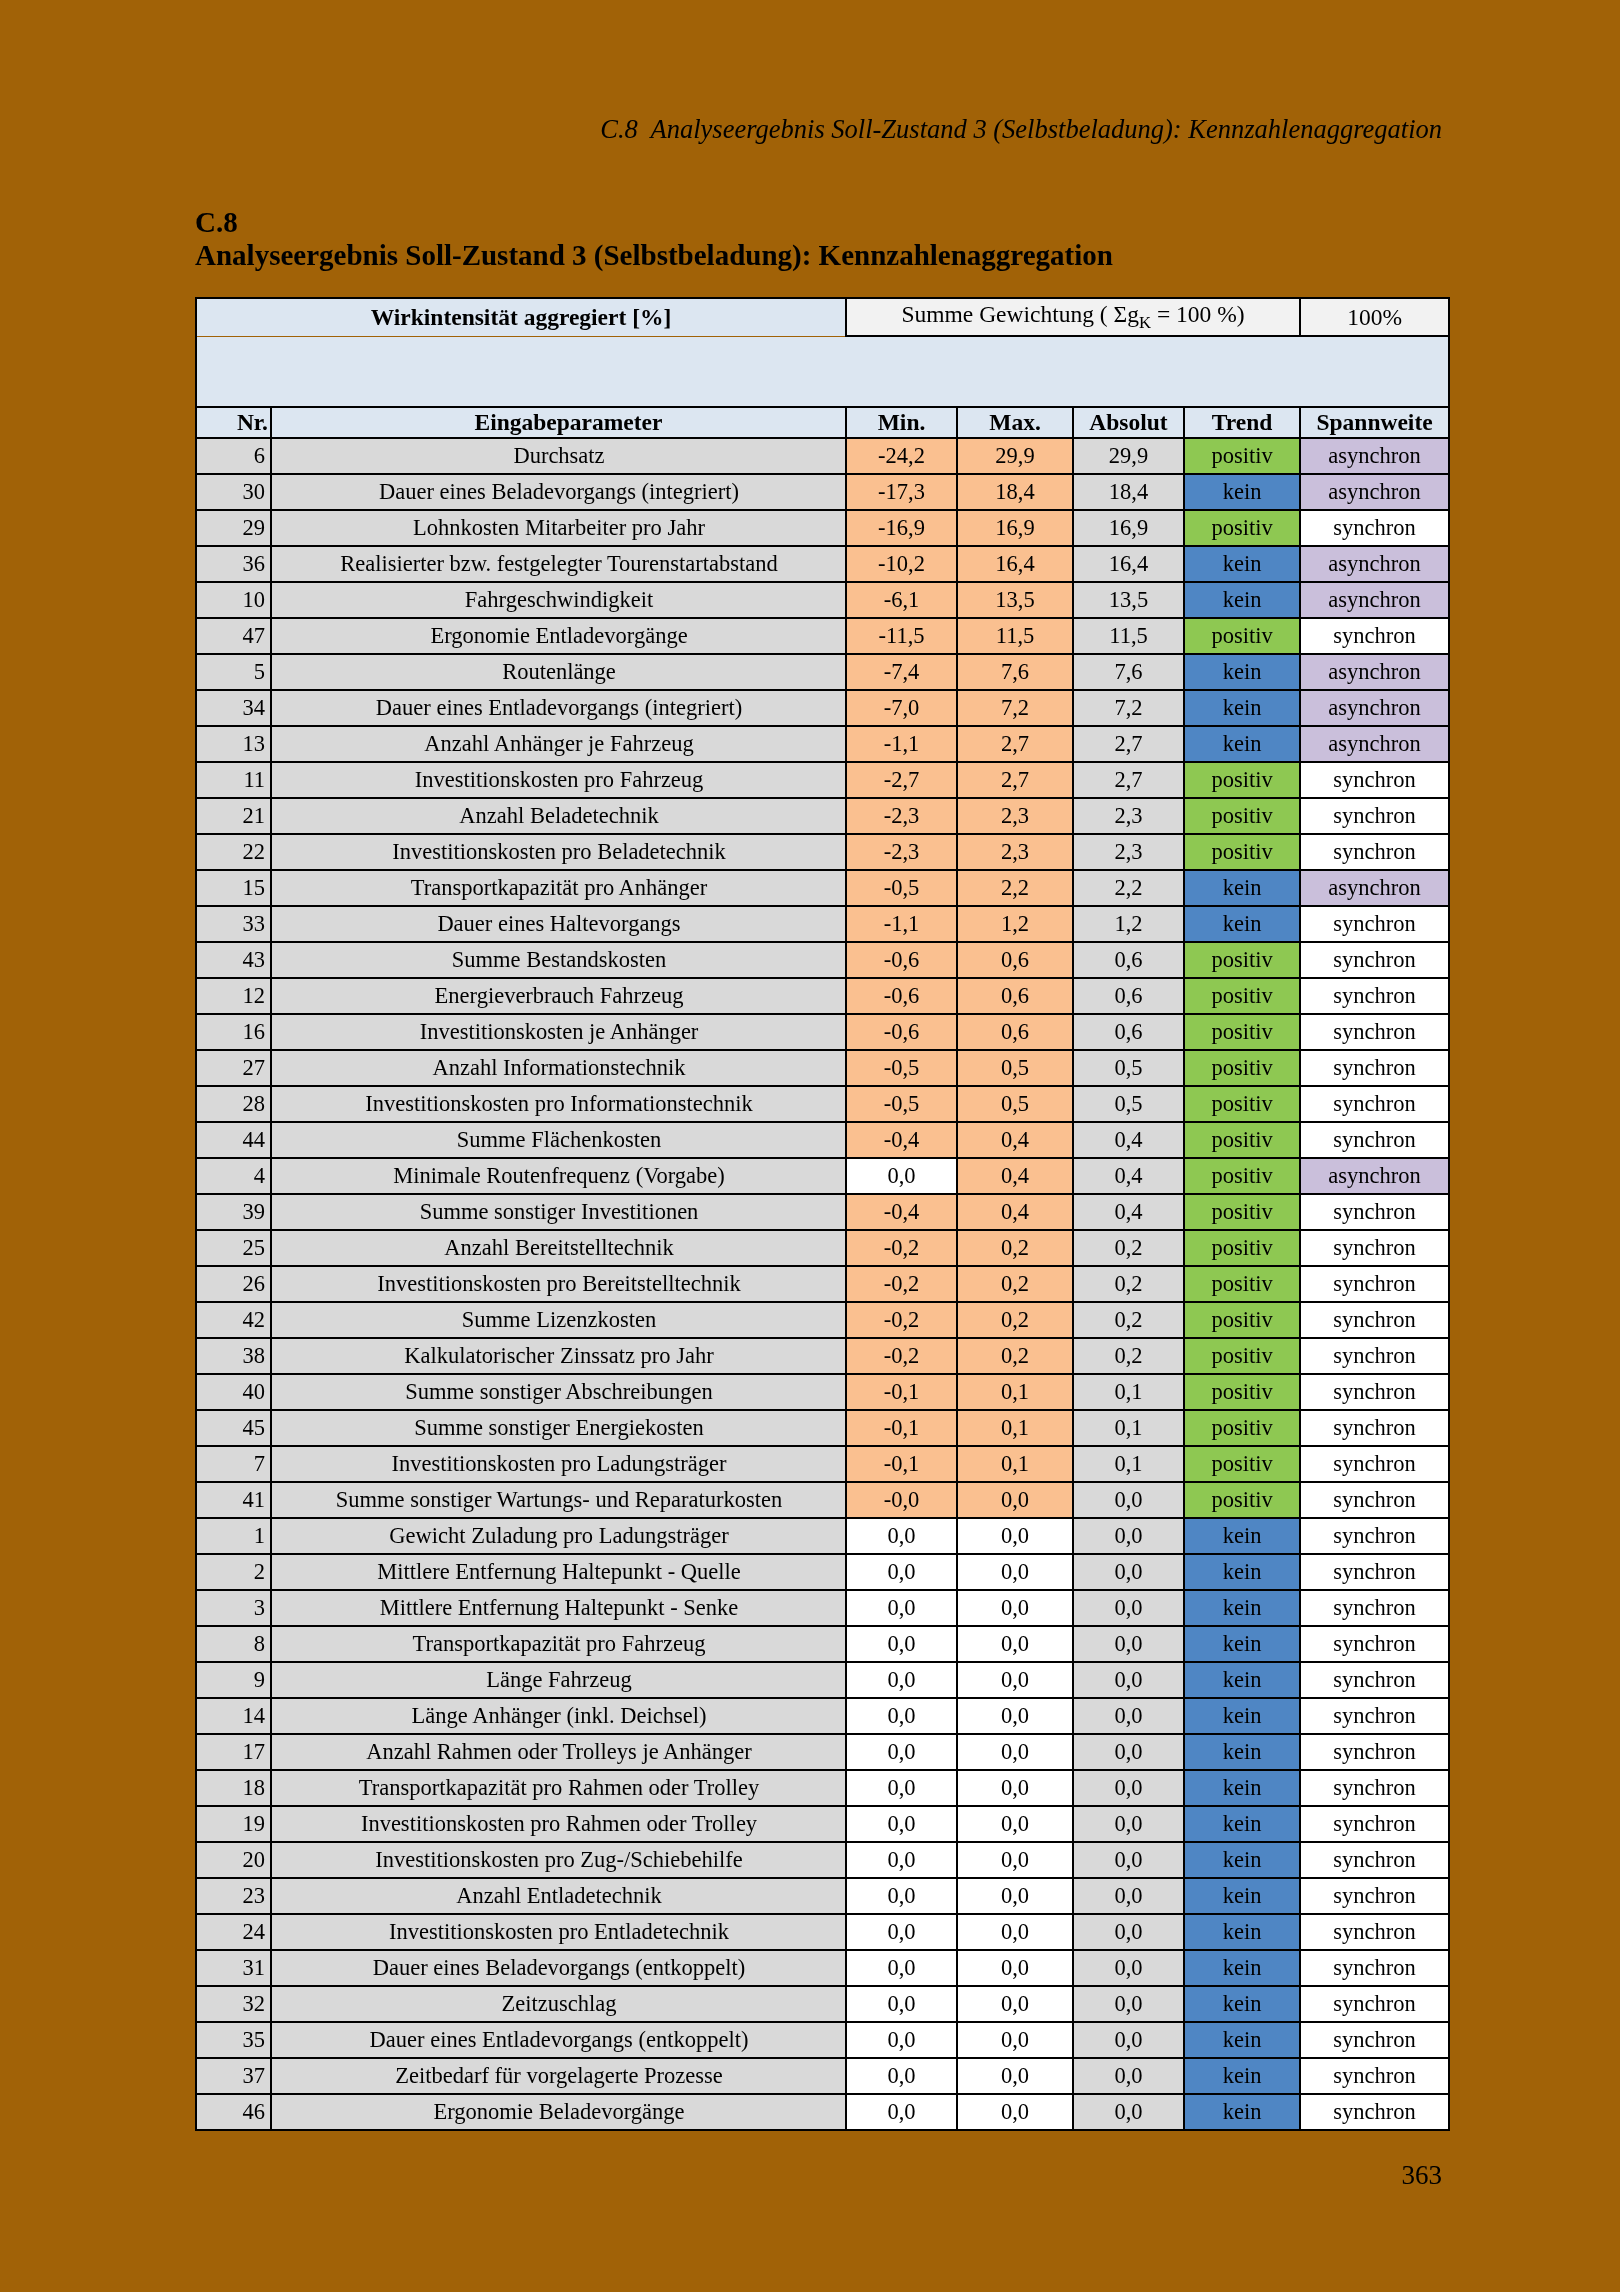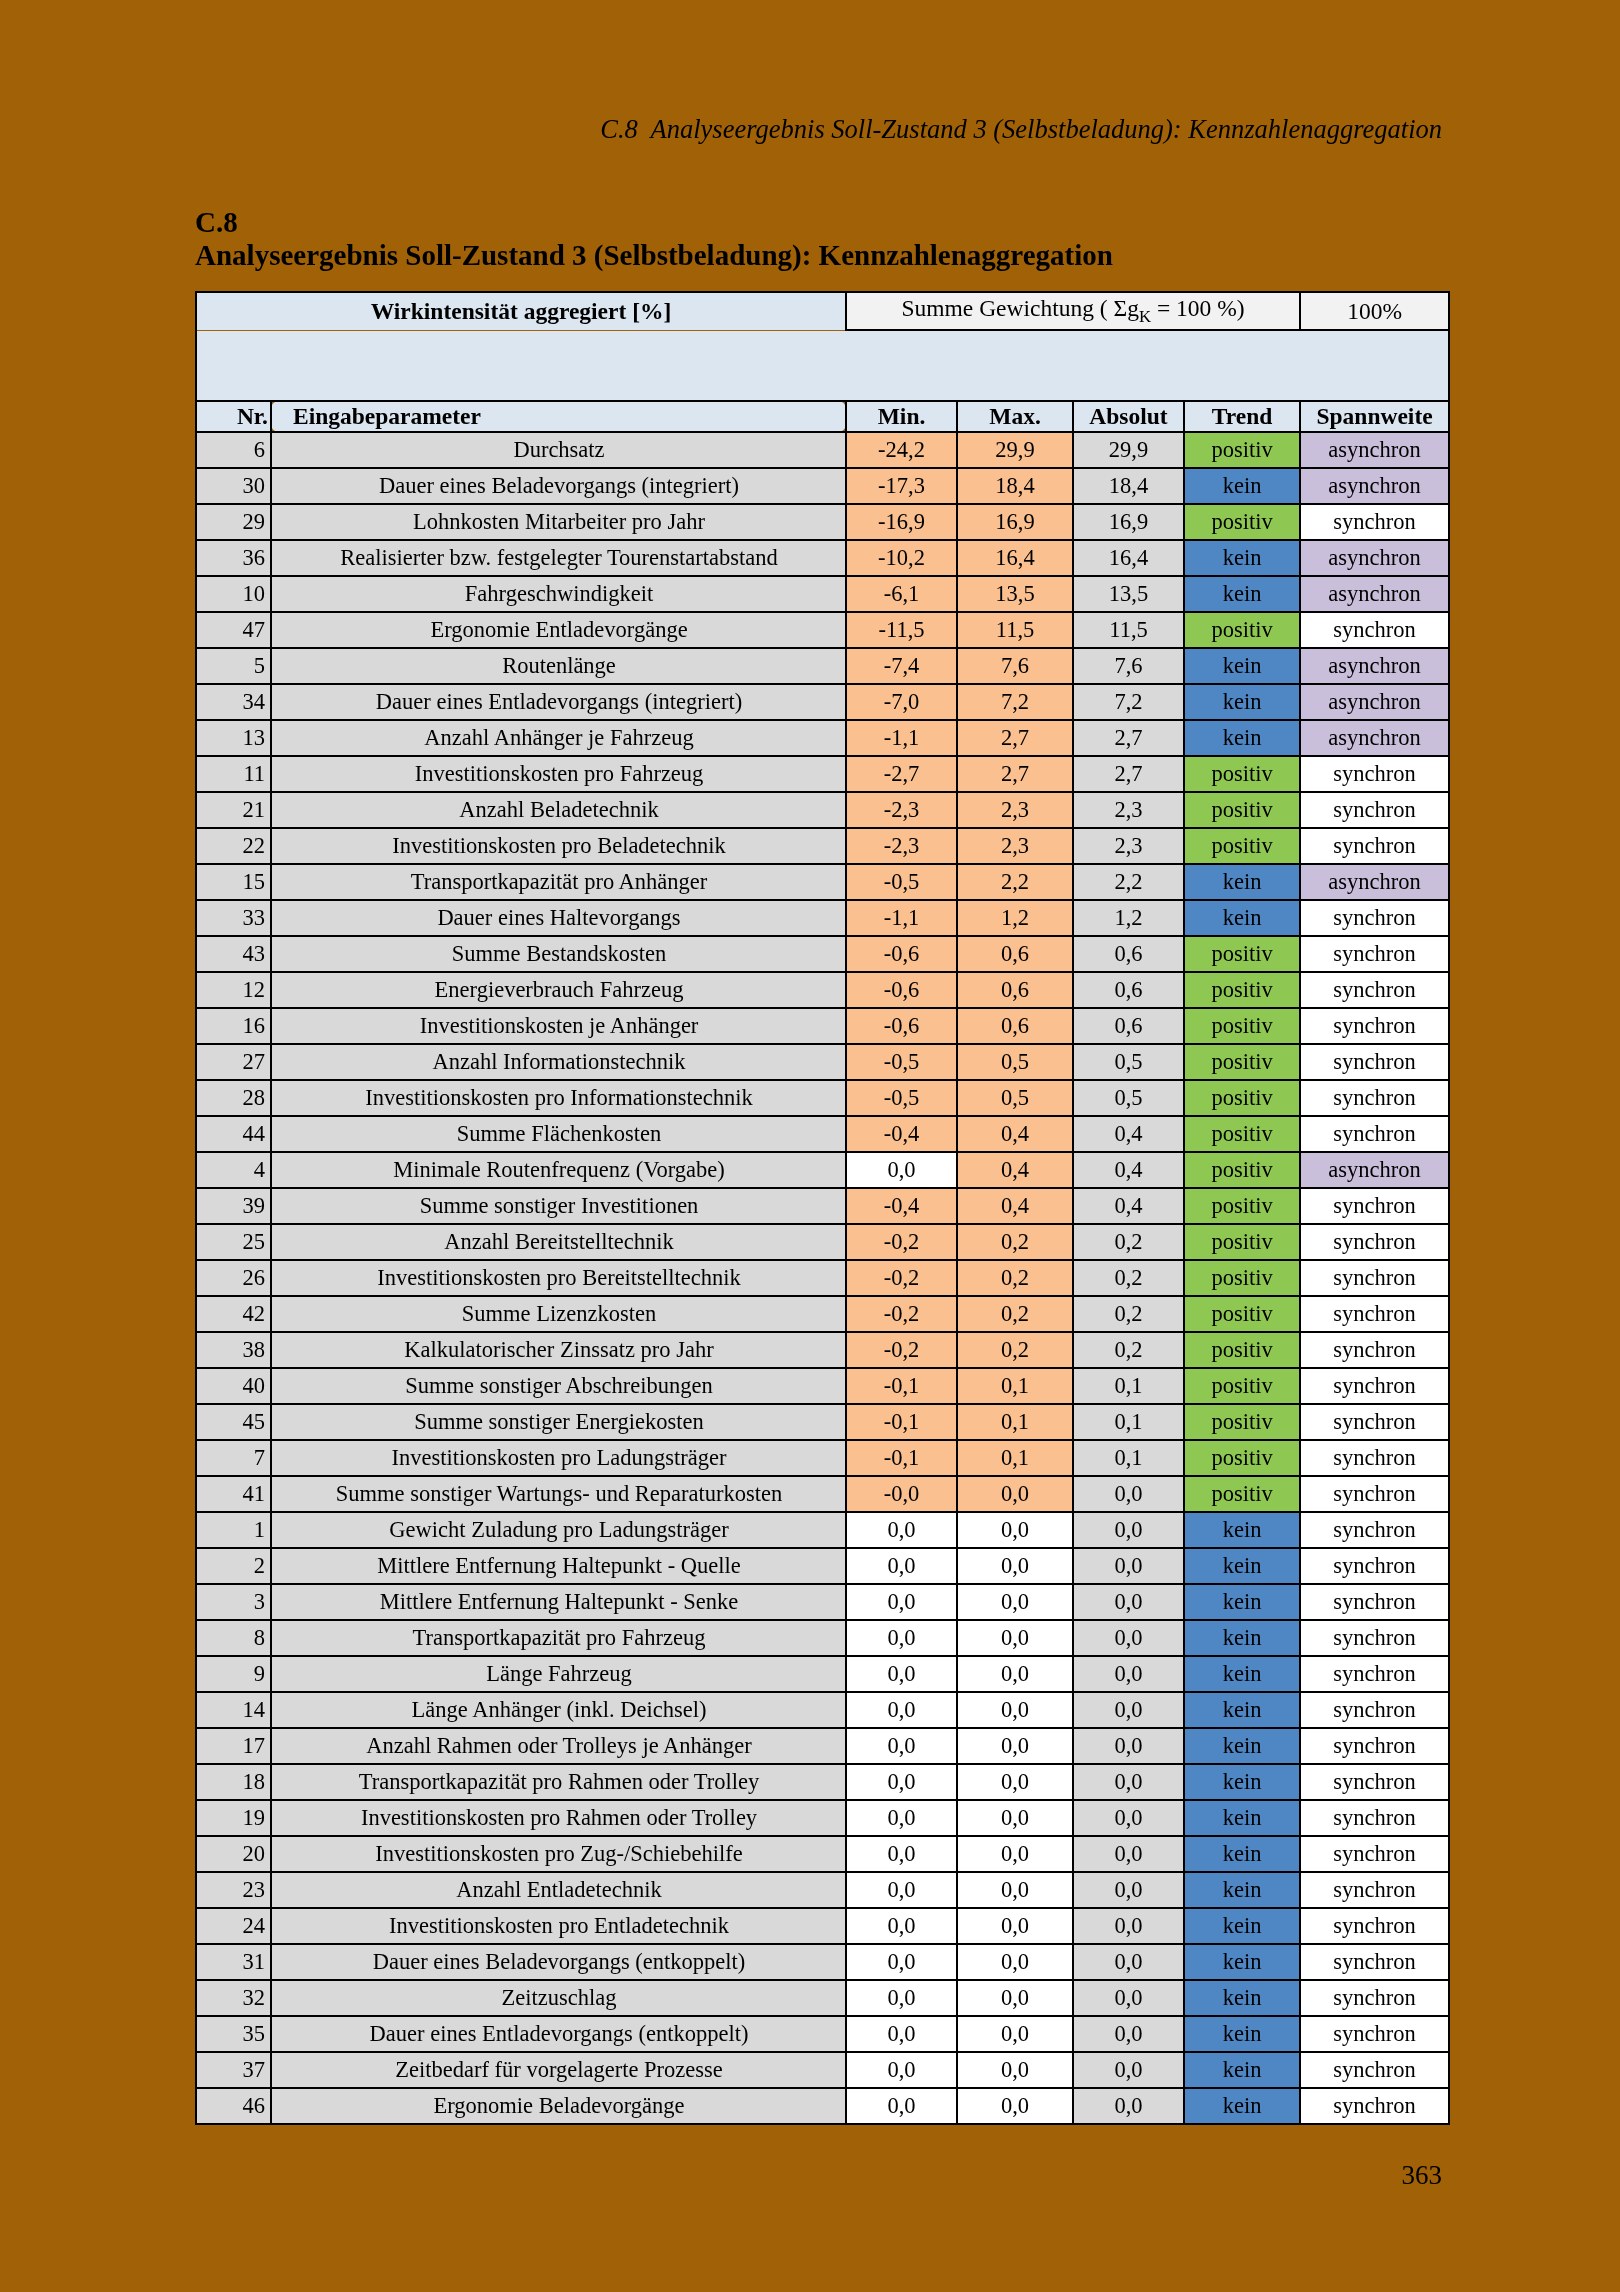--- a/index.html
+++ b/index.html
@@ -9,39 +9,39 @@
   }
   .running-header {
     position:absolute; top:114px; left:195px; width:1247px;
     text-align:right; font-style:italic; font-size:26.5px; white-space:pre;
   }
   .section-heading {
     position:absolute; top:206px; left:195px; width:1247px;
     font-weight:bold; font-size:29px; display:flex;flex-direction:column;
   }
   .section-number { width:115px; flex:0 0 auto; }
-  .table-wrap { position:absolute; left:195px; top:291px; }
+  .table-wrap { position:absolute; left:195px; top:297px; }
   table.main {
     border-collapse:collapse; table-layout:fixed; width:1253px;
     border:2.9px solid #000; font-size:22.5px;
   }
   td { box-sizing:border-box; overflow:hidden; white-space:nowrap; }
   
   td.hblue { background:#dce6f1; border:0; }
   tr.hrow-a td { height:38px; }
   td.title-cell { font-weight:bold; font-size:23.5px; text-align:center; }
   td.box { background:#f2f2f2; border:2.9px solid #000; text-align:center; font-size:23.5px; height:38px; }
   sub.gk { font-size:16.7px; }
   tr.hrow-b td { height:71px; border-bottom:2px solid #000; }
   tr.hrow-c td {
     background:#dce6f1; border:2px solid #000; height:27px;
     font-weight:bold; font-size:23.5px; text-align:center; border-bottom:2.9px solid #000;
   }
   tr.hrow-c td.h-nr { text-align:right; padding-right:2px; }
-  tr.hrow-c td.h-name { text-align:left; padding-left:21px;border-radius:8px; }
+  tr.hrow-c td.h-name { text-align:center; padding-left:21px; }
   
   tr.datarow td { border:2px solid #000; height:36px; text-align:center; }
   tr.datarow.thick td { border-top-width:2.9px; }
   td.c-nr   { background:#d9d9d9; text-align:right !important; padding-right:4.9px; }
   td.c-name { background:#d9d9d9; text-align:right; padding-left:2px; }
   td.c-abs  { background:#d9d9d9; }
   td.bg-orange { background:#fac090; }
   td.bg-white  { background:#ffffff; }
   td.t-positiv { background:#8ec852; }
   td.t-kein    { background:#4f86c4; }

